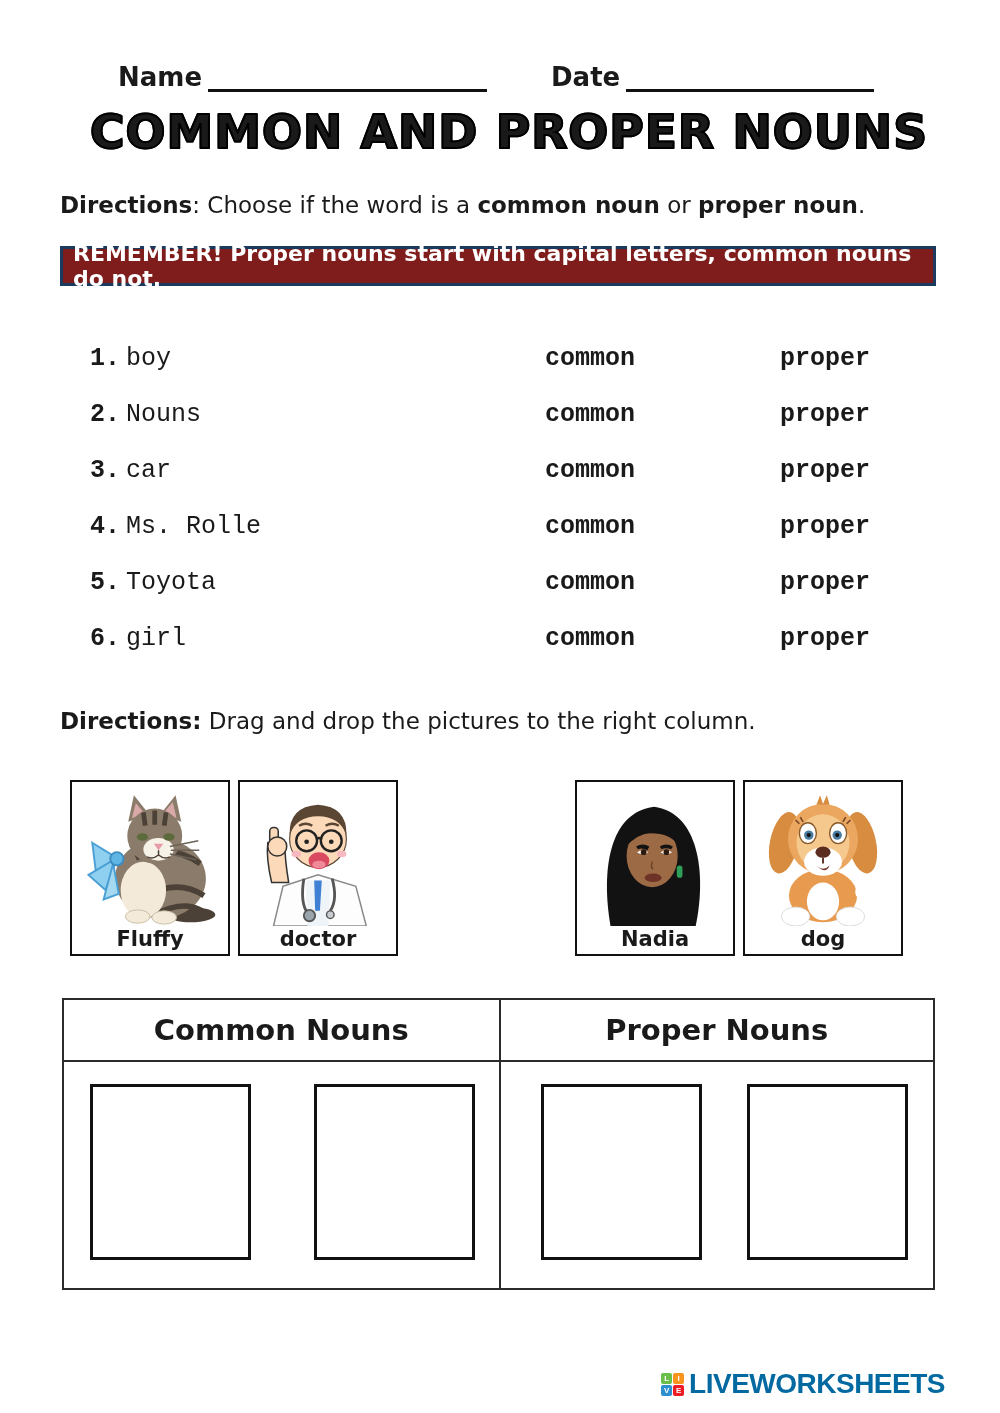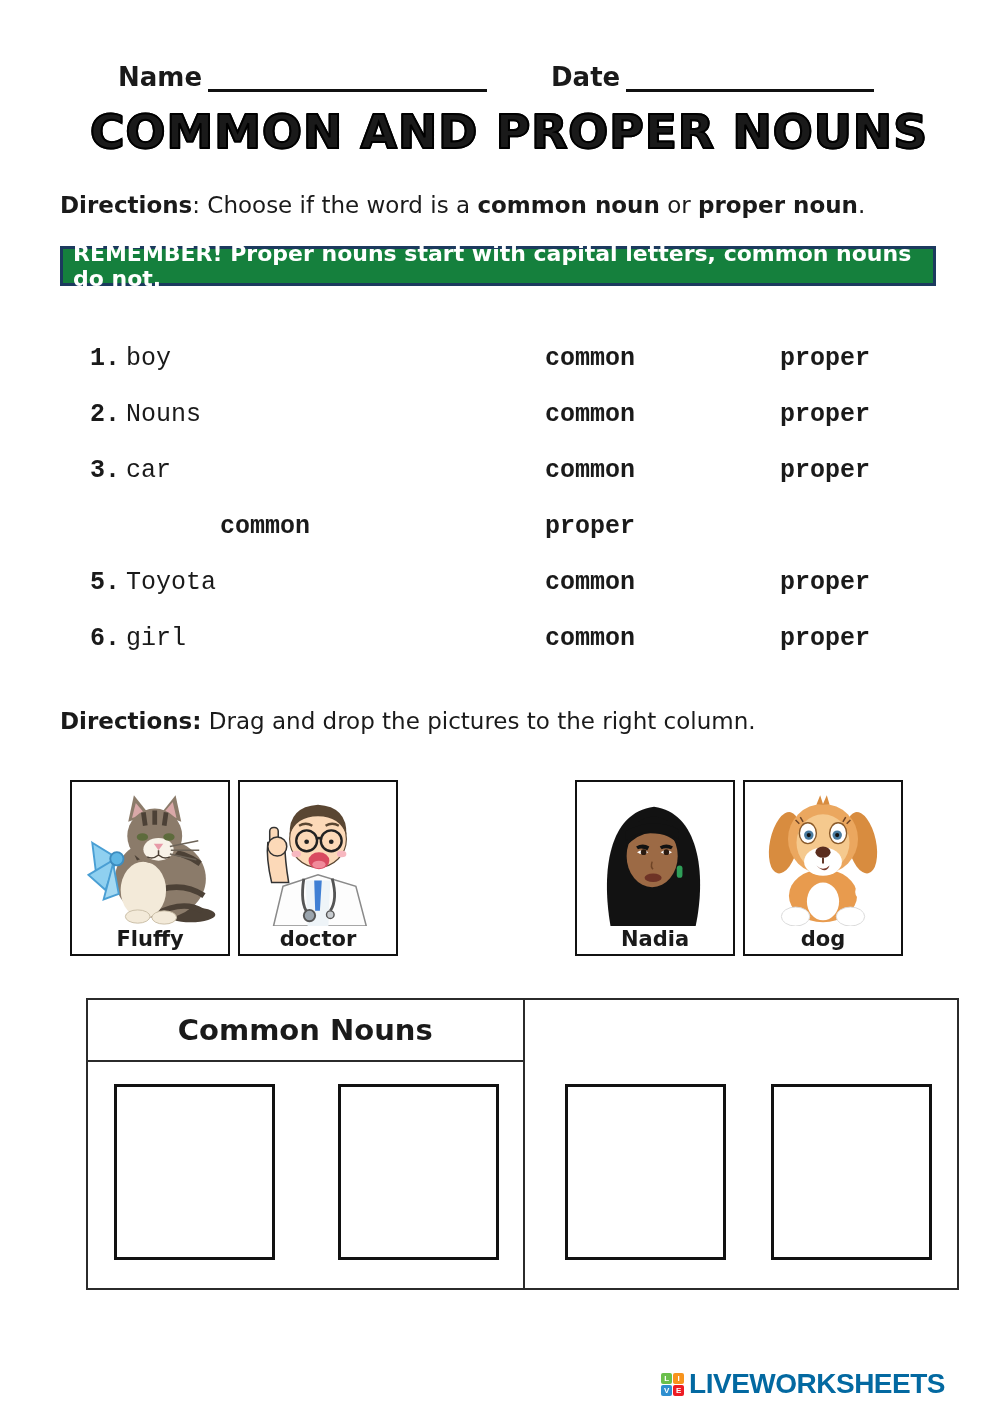--- a/index.html
+++ b/index.html
@@ -84,21 +84,21 @@
   }
   .card.c1 { left: 70px; }
   .card.c2 { left: 238px; }
   .card.c3 { left: 575px; }
   .card.c4 { left: 743px; }
 
   
   .sort-table {
     position: absolute; top: 998px; left: 62px; width: 873px; height: 292px;
     border: 2px solid #2b2b2b;
-    display: grid; grid-template-columns: 1fr 1fr; margin-left: 24px;
+    display: grid; grid-template-columns: 1fr 1fr;
   }
   .sort-col { position: relative; }
   .sort-col.right { border-left: 2px solid #2b2b2b; }
   .sort-head {
     height: 62px; border-bottom: 2px solid #2b2b2b;
     display: flex; align-items: center; justify-content: center;
     font-size: 29px; font-weight: bold;
   }
   .drop-box {
     position: absolute; top: 84px; width: 161px; height: 176px;
@@ -140,41 +140,42 @@
     <span class="nd-label date">Date</span>
     <span class="nd-line date"></span>
   </div>
 
   <div class="title">COMMON AND PROPER NOUNS</div>
 
   <div class="directions1">
     <b>Directions</b><span>: </span><span>Choose if the word is a </span><b>common noun</b><span> or </span><b>proper noun</b><span>.</span>
   </div>
 
-  <div class="banner" id="banner" style="background: #15803d; border: 3px solid rgb(28, 58, 94); color: rgb(255, 255, 255);">
+  <div class="banner" id="banner" style="background: #7f1d1d; border: 3px solid rgb(28, 58, 94); color: rgb(255, 255, 255);">
     <span>REMEMBER! Proper nouns start with capital letters, common nouns do not.</span>
   </div>
 
   <div class="quiz">
     <div class="quiz-row">
       <div class="q-word"><span class="q-num">1.</span><span>boy</span></div>
       <div class="q-opt">common</div>
       <div class="q-opt">proper</div>
     </div>
     <div class="quiz-row">
       <div class="q-word"><span class="q-num">2.</span><span>Nouns</span></div>
       <div class="q-opt">common</div>
       <div class="q-opt">proper</div>
     </div>
     <div class="quiz-row">
       <div class="q-word"><span class="q-num">3.</span><span>car</span></div>
       <div class="q-opt">common</div>
       <div class="q-opt">proper</div>
     </div>
     <div class="quiz-row">
+      <div class="q-word"><span class="q-num">4.</span><span>Ms. Rolle</span></div>
       <div class="q-opt">common</div>
       <div class="q-opt">proper</div>
     </div>
     <div class="quiz-row">
       <div class="q-word"><span class="q-num">5.</span><span>Toyota</span></div>
       <div class="q-opt">common</div>
       <div class="q-opt">proper</div>
     </div>
     <div class="quiz-row">
       <div class="q-word"><span class="q-num">6.</span><span>girl</span></div>
@@ -291,20 +292,21 @@
     </div>
   </div>
 
   <div class="sort-table">
     <div class="sort-col left">
       <div class="sort-head">Common Nouns</div>
       <div class="drop-box b1"></div>
       <div class="drop-box b2"></div>
     </div>
     <div class="sort-col right">
+      <div class="sort-head">Proper Nouns</div>
       <div class="drop-box b3"></div>
       <div class="drop-box b4"></div>
     </div>
   </div>
 
   <div class="footer">
     <div class="lw-icon">
       <span class="lw-sq sq-l" style="background: rgb(106, 191, 75);">L</span>
       <span class="lw-sq sq-i" style="background: rgb(247, 148, 29);">I</span>
       <span class="lw-sq sq-v" style="background: rgb(46, 143, 208);">V</span>

